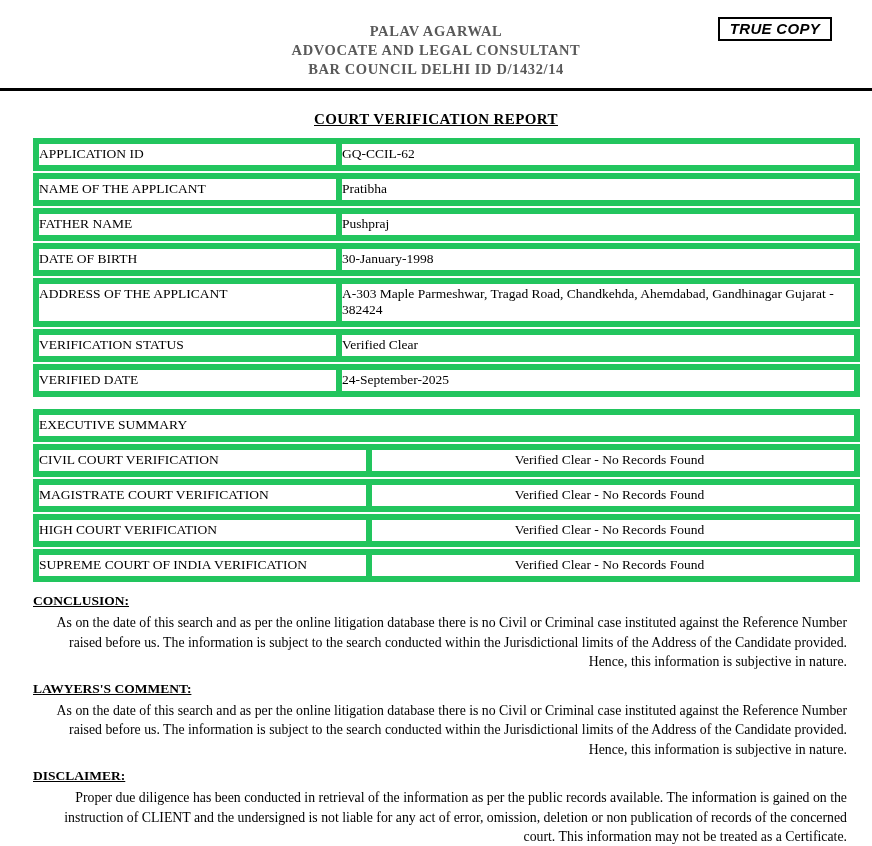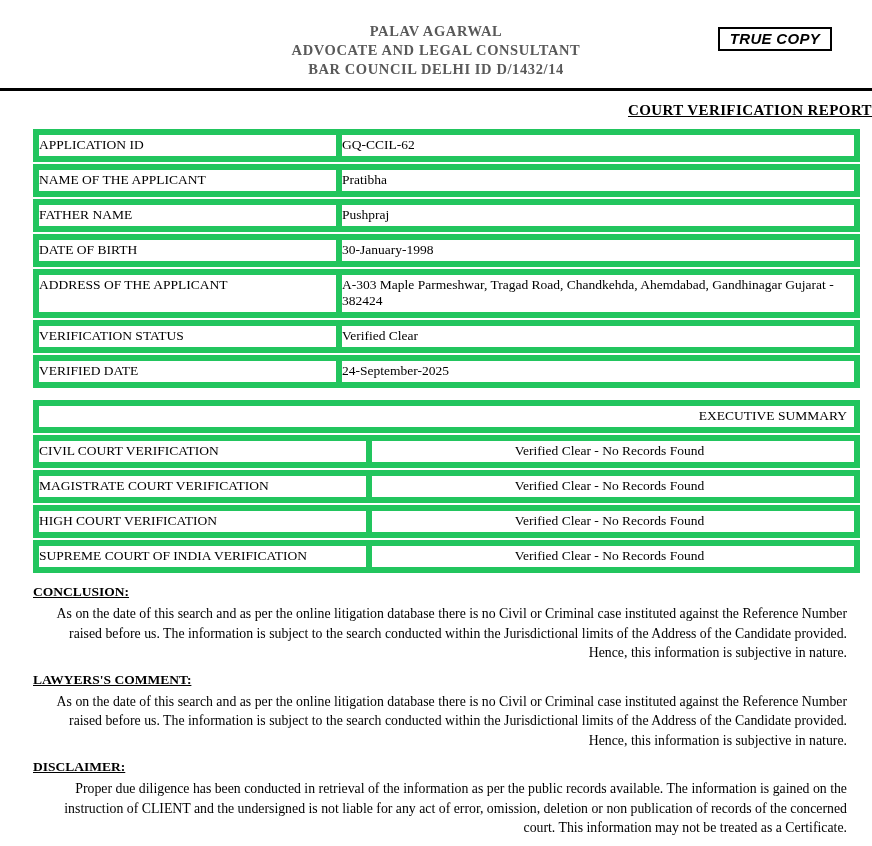--- a/index.html
+++ b/index.html
@@ -18,41 +18,41 @@
   .header-center {
     text-align: center;
     color: #595959;
     font-weight: bold;
     font-size: 14.5px;
     letter-spacing: 0.6px;
     line-height: 19px;
   }
   .true-copy {
     position: absolute;
-    top: 27px; right: 40px;
+    top: 17px; right: 40px;
     border: 2px solid #000;
     padding: 1px 10px 2px 10px;
     font-family: "Liberation Sans", sans-serif;
     font-weight: bold;
     font-style: italic;
     font-size: 15px;
     letter-spacing: 0.3px;
     color: #000;
     background: #fff;
   }
   .rule {
     border: none;
     border-top: 3px solid #000;
     margin: 9px 0 0 0;
   }
 
   
   .report-title {
-    text-align: right;
-    margin-top: 11px;
+    text-align: center;
+    margin-top: 20px;
     font-size: 15px;
     font-weight: bold;
     letter-spacing: 0.4px;
   }
   .report-title span { text-decoration: underline; }
 
   
   table {
     border-collapse: separate;
     border-spacing: 0 2px;
@@ -65,21 +65,21 @@
   td {
     border: 6px solid #22c55e;
     padding: 2px 7px 3px 0;
     font-weight: normal;
     vertical-align: top;
   }
   td.val { border-left: none; }
   .applicant-table td.lbl { width: 309px; }
   .summary-table td.lbl { width: 339px; }
   .summary-table td.center-val { text-align: center; }
-  .summary-title-cell { text-align: right; }
+  .summary-title-cell { text-align: left; }
 
   
   .section { margin: 9px 25px 0 33px; }
   .section-heading {
     font-weight: bold;
     font-size: 13.5px;
     text-decoration: underline;
     margin-bottom: 4px;
   }
   .section-body {

